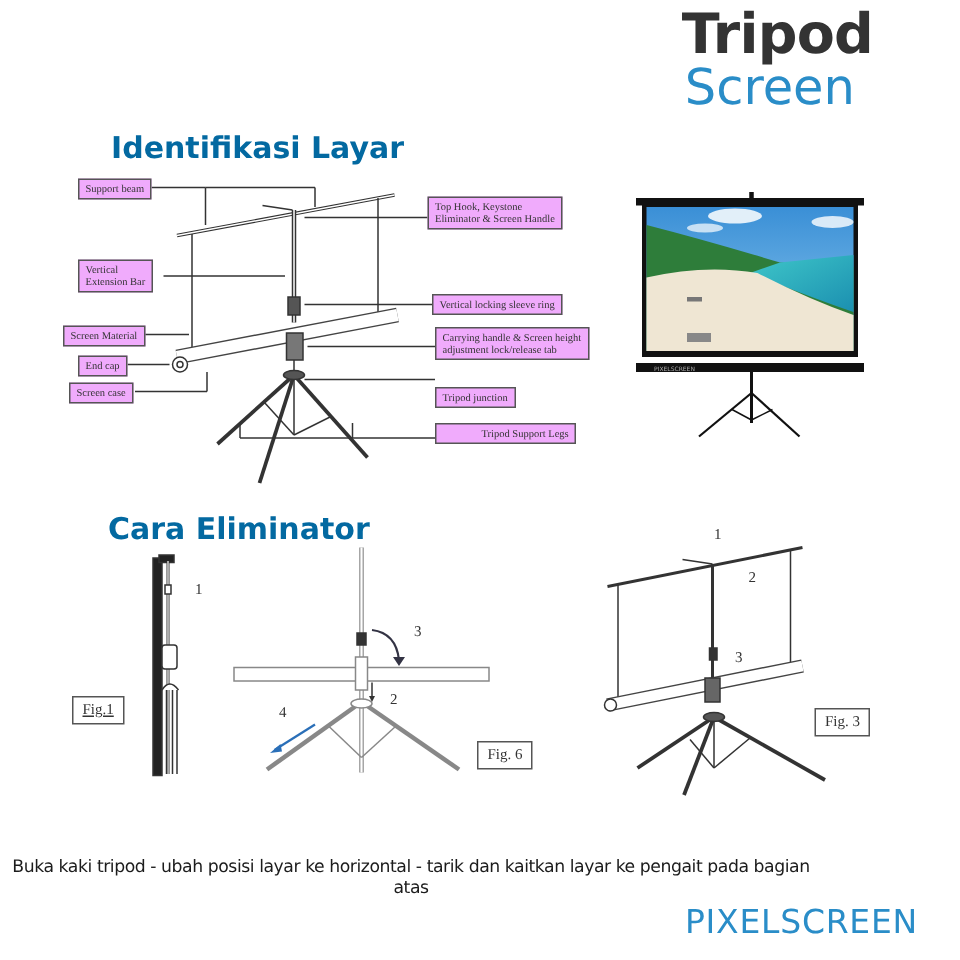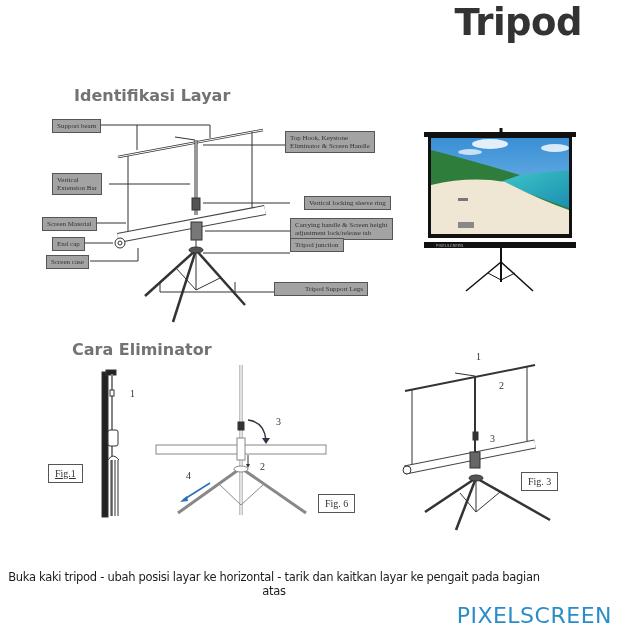--- a/index.html
+++ b/index.html
@@ -1,33 +1,34 @@
 <!DOCTYPE html>
 <html><head>
 <meta charset="utf-8">
 <style>
   html, body { margin:0; padding:0; background:#ffffff; }
   body { width:640px; height:640px; position:relative; overflow:hidden; font-family:"DejaVu Sans", sans-serif; color:#222; }
   .abs { position:absolute; }
   .brand-title { right:58px; top:4px; text-align:left; line-height:1; }
   .brand-tripod { font-family:"DejaVu Sans", sans-serif; font-weight:bold; font-size:37px; color:#333333; letter-spacing:-0.5px; display:block; }
   .brand-screen { font-family:"DejaVu Sans", sans-serif; font-size:33px; color:#2a8dc8; display:block; margin-top:0px; margin-left:2px; }
-  .section-title { font-family:"DejaVu Sans", sans-serif; font-weight:bold; font-size:16px; color:#737373; }
-  .lbl { position:absolute; border:1px solid #555; background:#a3a3a3; font-family:"Liberation Serif", serif; font-size:7px; color:#333; padding:2px 4px; line-height:1.15; white-space:nowrap; }
+  .section-title { font-family:"DejaVu Sans", sans-serif; font-weight:bold; font-size:20px; color:#0369a1; }
+  .lbl { position:absolute; border:1px solid #555; background:#f0abfc; font-family:"Liberation Serif", serif; font-size:7px; color:#333; padding:2px 4px; line-height:1.15; white-space:nowrap; }
   .fig { position:absolute; border:1px solid #555; background:#fff; font-family:"Liberation Serif", serif; font-size:10px; color:#333; padding:3px 6px; }
   .num { position:absolute; font-family:"Liberation Serif", serif; font-size:10px; color:#333; }
   .caption { left:0; width:548px; top:570px; text-align:center; font-family:"DejaVu Sans", sans-serif; font-size:11.5px; color:#1c1c1c; letter-spacing:-0.3px; }
   .footer-brand { right:28px; top:603px; font-family:"DejaVu Sans", sans-serif; font-size:22px; color:#2a8dc8; letter-spacing:0.5px; }
   svg { position:absolute; overflow:visible; }
 </style>
 </head>
 <body>
 
 <div class="abs brand-title">
   <span class="brand-tripod">Tripod</span>
+  <span class="brand-screen">Screen</span>
 </div>
 
 <div class="abs section-title" style="left:74px; top:86px;">Identifikasi Layar</div>
 
 <svg width="640" height="640" style="left:0;top:0;">
   <g stroke="#333" stroke-width="1" fill="none">
 
     <line x1="118" y1="157" x2="263" y2="130" stroke-width="2.5"></line>
     <line x1="118" y1="157" x2="263" y2="130" stroke="#fff" stroke-width="1"></line>
     <line x1="175" y1="137" x2="195" y2="140"></line>
@@ -73,25 +74,25 @@
 </svg>
 
 <div class="lbl" style="left:52px; top:119px;">Support beam</div>
 <div class="lbl" style="left:52px; top:173px; white-space:pre;">Vertical
 Extension Bar</div>
 <div class="lbl" style="left:42px; top:217px;">Screen Material</div>
 <div class="lbl" style="left:52px; top:237px;">End cap</div>
 <div class="lbl" style="left:46px; top:255px;">Screen case</div>
 <div class="lbl" style="left:285px; top:131px; white-space:pre;">Top Hook, Keystone
 Eliminator &amp; Screen Handle</div>
-<div class="lbl" style="left:304px; top:196px;">Vertical locking sleeve ring</div>
+<div class="lbl" style="left:288px; top:196px;">Vertical locking sleeve ring</div>
 <div class="lbl" style="left:290px; top:218px; white-space:pre;">Carrying handle &amp; Screen height
 adjustment lock/release tab</div>
-<div class="lbl" style="left:290px; top:238px;text-align:right;">Tripod junction</div>
-<div class="lbl" style="left:274px; top:282px;padding-left:30px;">Tripod Support Legs</div>
+<div class="lbl" style="left:290px; top:258px;text-align:right;">Tripod junction</div>
+<div class="lbl" style="left:290px; top:282px;padding-left:30px;">Tripod Support Legs</div>
 
 <svg width="640" height="640" style="left:0;top:0;">
   <defs>
     <linearGradient id="sky" x1="0" y1="0" x2="0" y2="1">
       <stop offset="0" stop-color="#3a8fd6"></stop>
       <stop offset="1" stop-color="#8cc8ee"></stop>
     </linearGradient>
     <linearGradient id="sea" x1="0" y1="0" x2="1" y2="1">
       <stop offset="0" stop-color="#3fc7c9"></stop>
       <stop offset="1" stop-color="#1b8fb0"></stop>
@@ -179,17 +180,17 @@
     <line x1="476" y1="478" x2="456" y2="530" stroke-width="2.5"></line>
     <line x1="476" y1="478" x2="476" y2="512"></line>
     <line x1="460" y1="493" x2="476" y2="512"></line>
     <line x1="500" y1="492" x2="476" y2="512"></line>
     <ellipse cx="476" cy="478" rx="7" ry="3" fill="#555"></ellipse>
   </g>
 </svg>
 <div class="num" style="left:476px; top:351px;">1</div>
 <div class="num" style="left:499px; top:380px;">2</div>
 <div class="num" style="left:490px; top:433px;">3</div>
-<div class="fig" style="left:521px; top:472px;">Fig. 3</div>
+<div class="fig" style="left:543px; top:472px;">Fig. 3</div>
 
 <div class="abs caption">Buka kaki tripod - ubah posisi layar ke horizontal - tarik dan kaitkan layar ke pengait pada bagian atas</div>
 
 <div class="abs footer-brand">PIXELSCREEN</div>
 
 </body></html>

